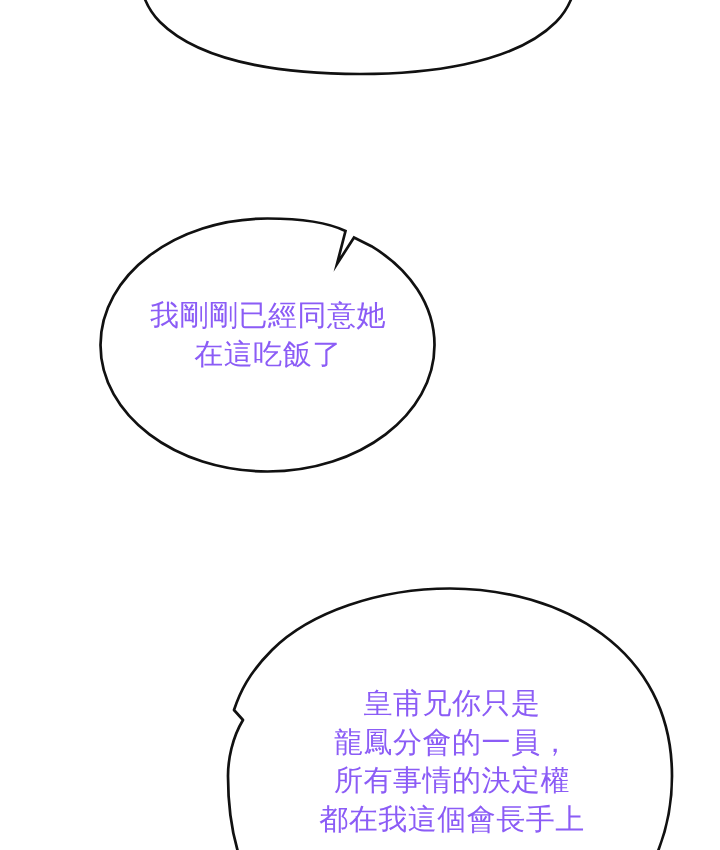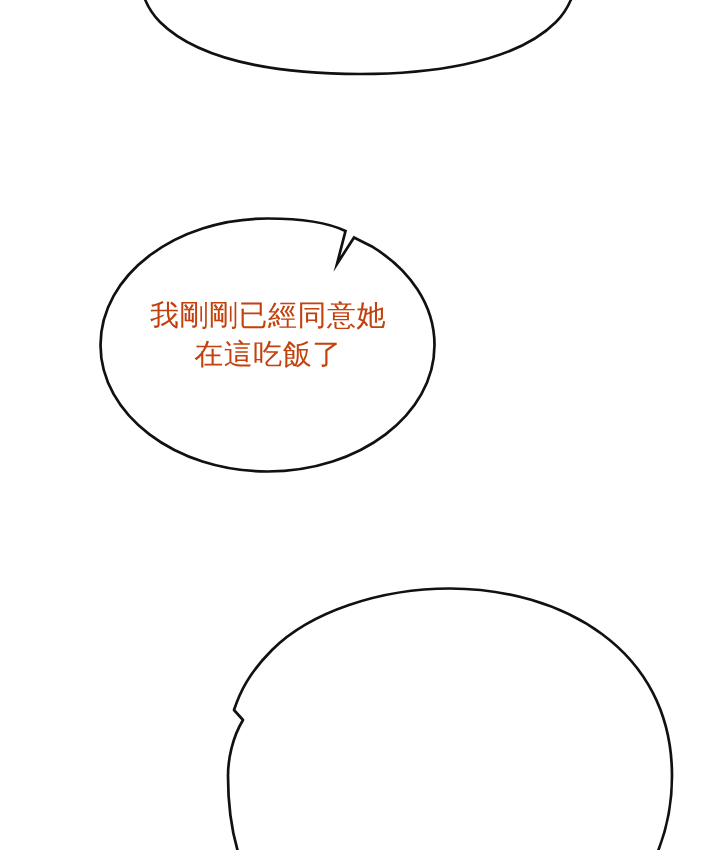--- a/index.html
+++ b/index.html
@@ -22,21 +22,21 @@
     position: absolute;
     left: 0;
     top: 0;
     width: 720px;
     height: 850px;
     display: block;
   }
   .bubble-text {
     position: absolute;
     text-align: center;
-    color: #c2410c;
+    color: #8b5cf6;
     font-family: "DejaVu Sans", sans-serif;
     font-weight: 400;
     white-space: pre-line;
     line-height: 1.32;
     letter-spacing: 0.5px;
     user-select: text;
   }
   #bubble-mid-text {
     left: 108px;
     top: 296px;
@@ -96,14 +96,18 @@
                C 672,648 560,588.5 450,588.5
                Z" fill="#ffffff" stroke="#111111" stroke-width="2.7" stroke-linejoin="round" stroke-linecap="round"></path>
 
       <rect x="-10" y="850" width="740" height="160" fill="#ffffff"></rect>
     </g>
   </svg>
 
   <div class="bubble-text" id="bubble-mid-text">我剛剛已經同意她
 在這吃飯了</div>
 
+  <div class="bubble-text" id="bubble-bottom-text">皇甫兄你只是
+龍鳳分會的一員，
+所有事情的決定權
+都在我這個會長手上</div>
 
 </div>
 
 </body></html>

